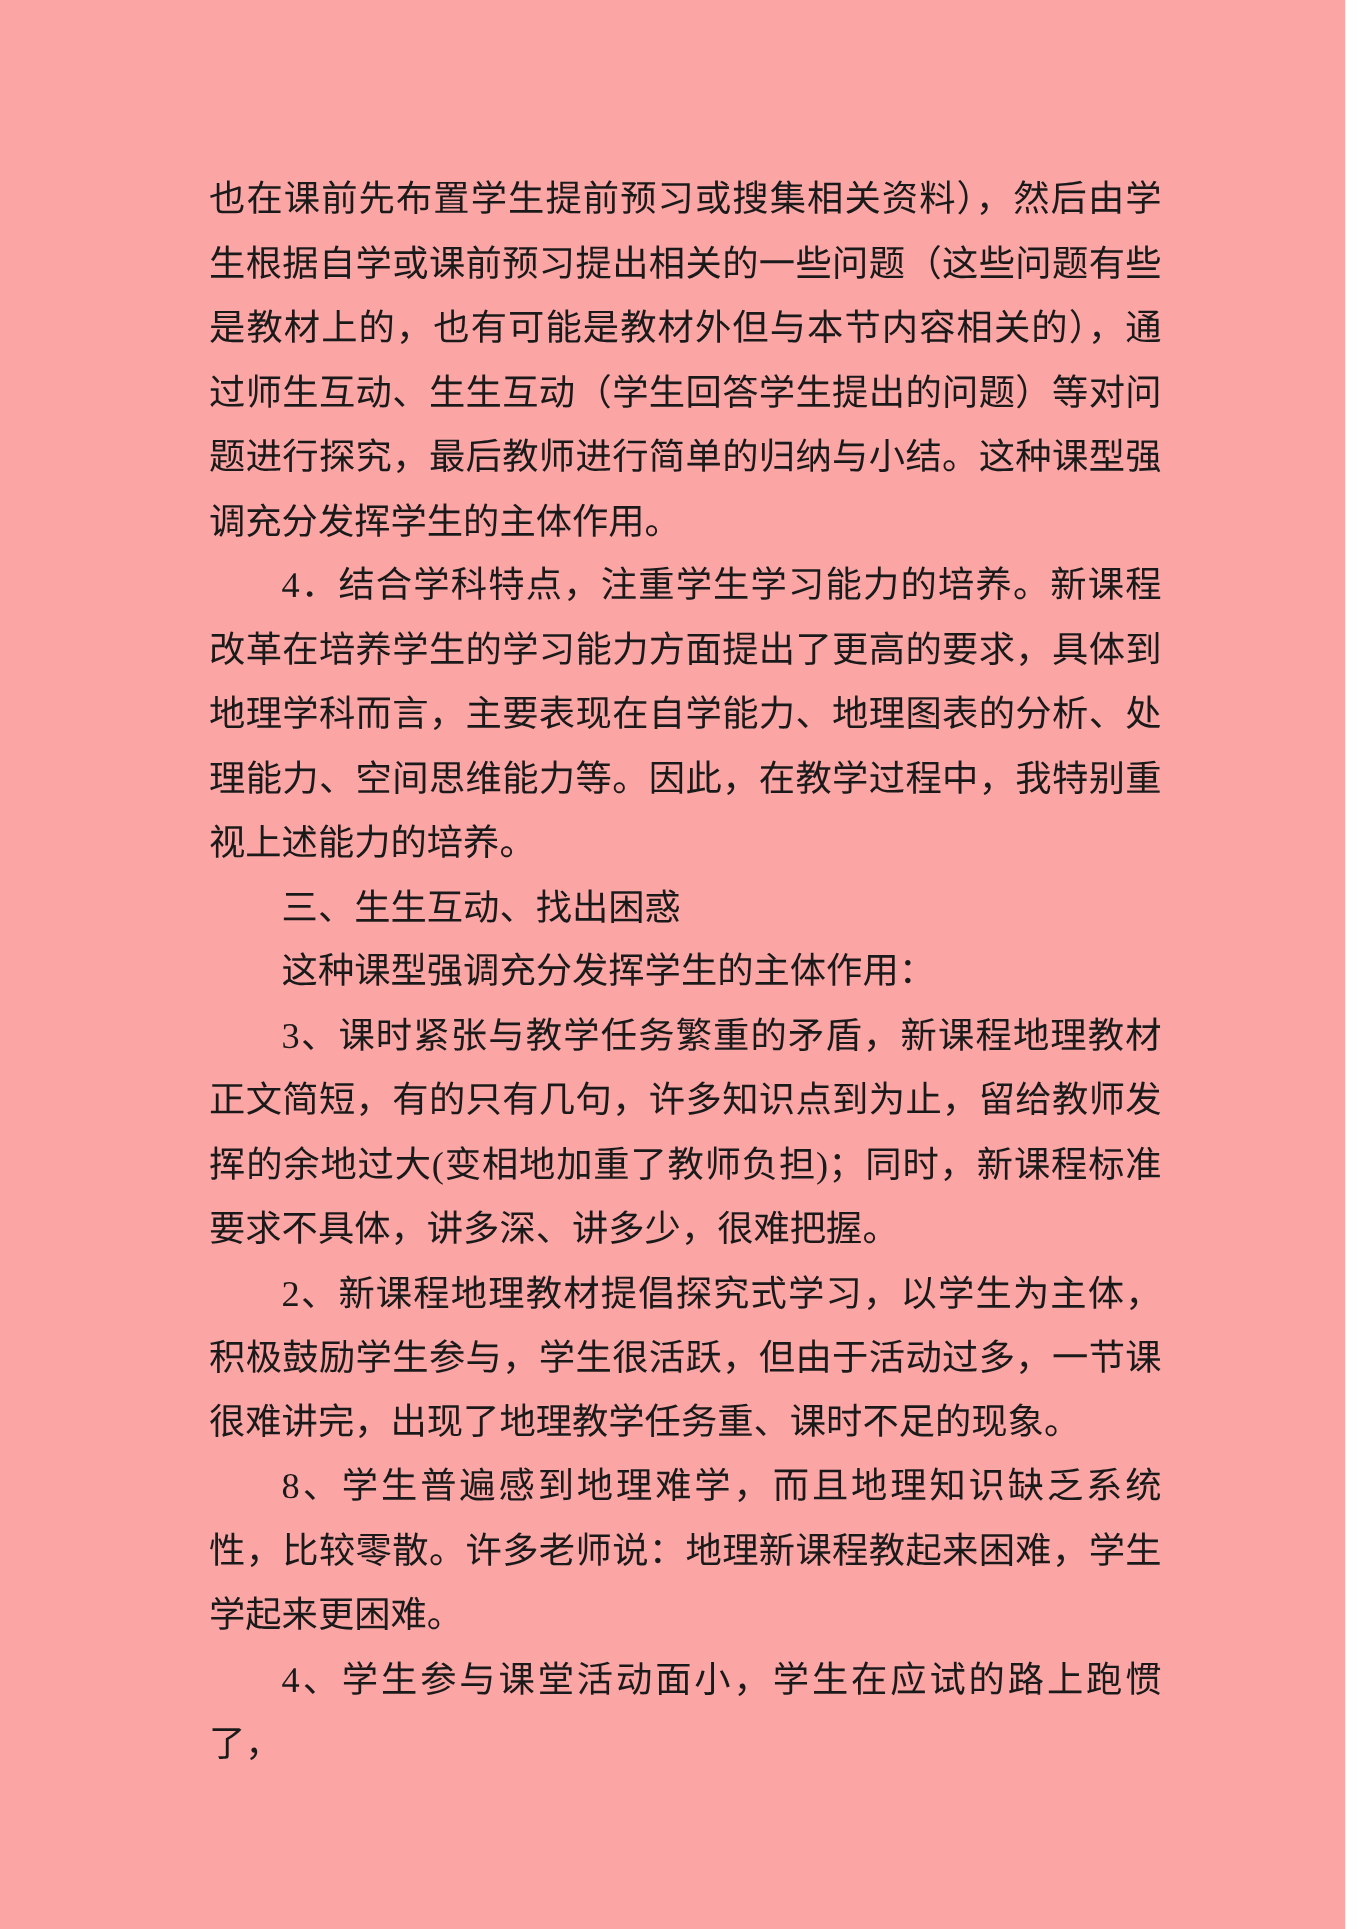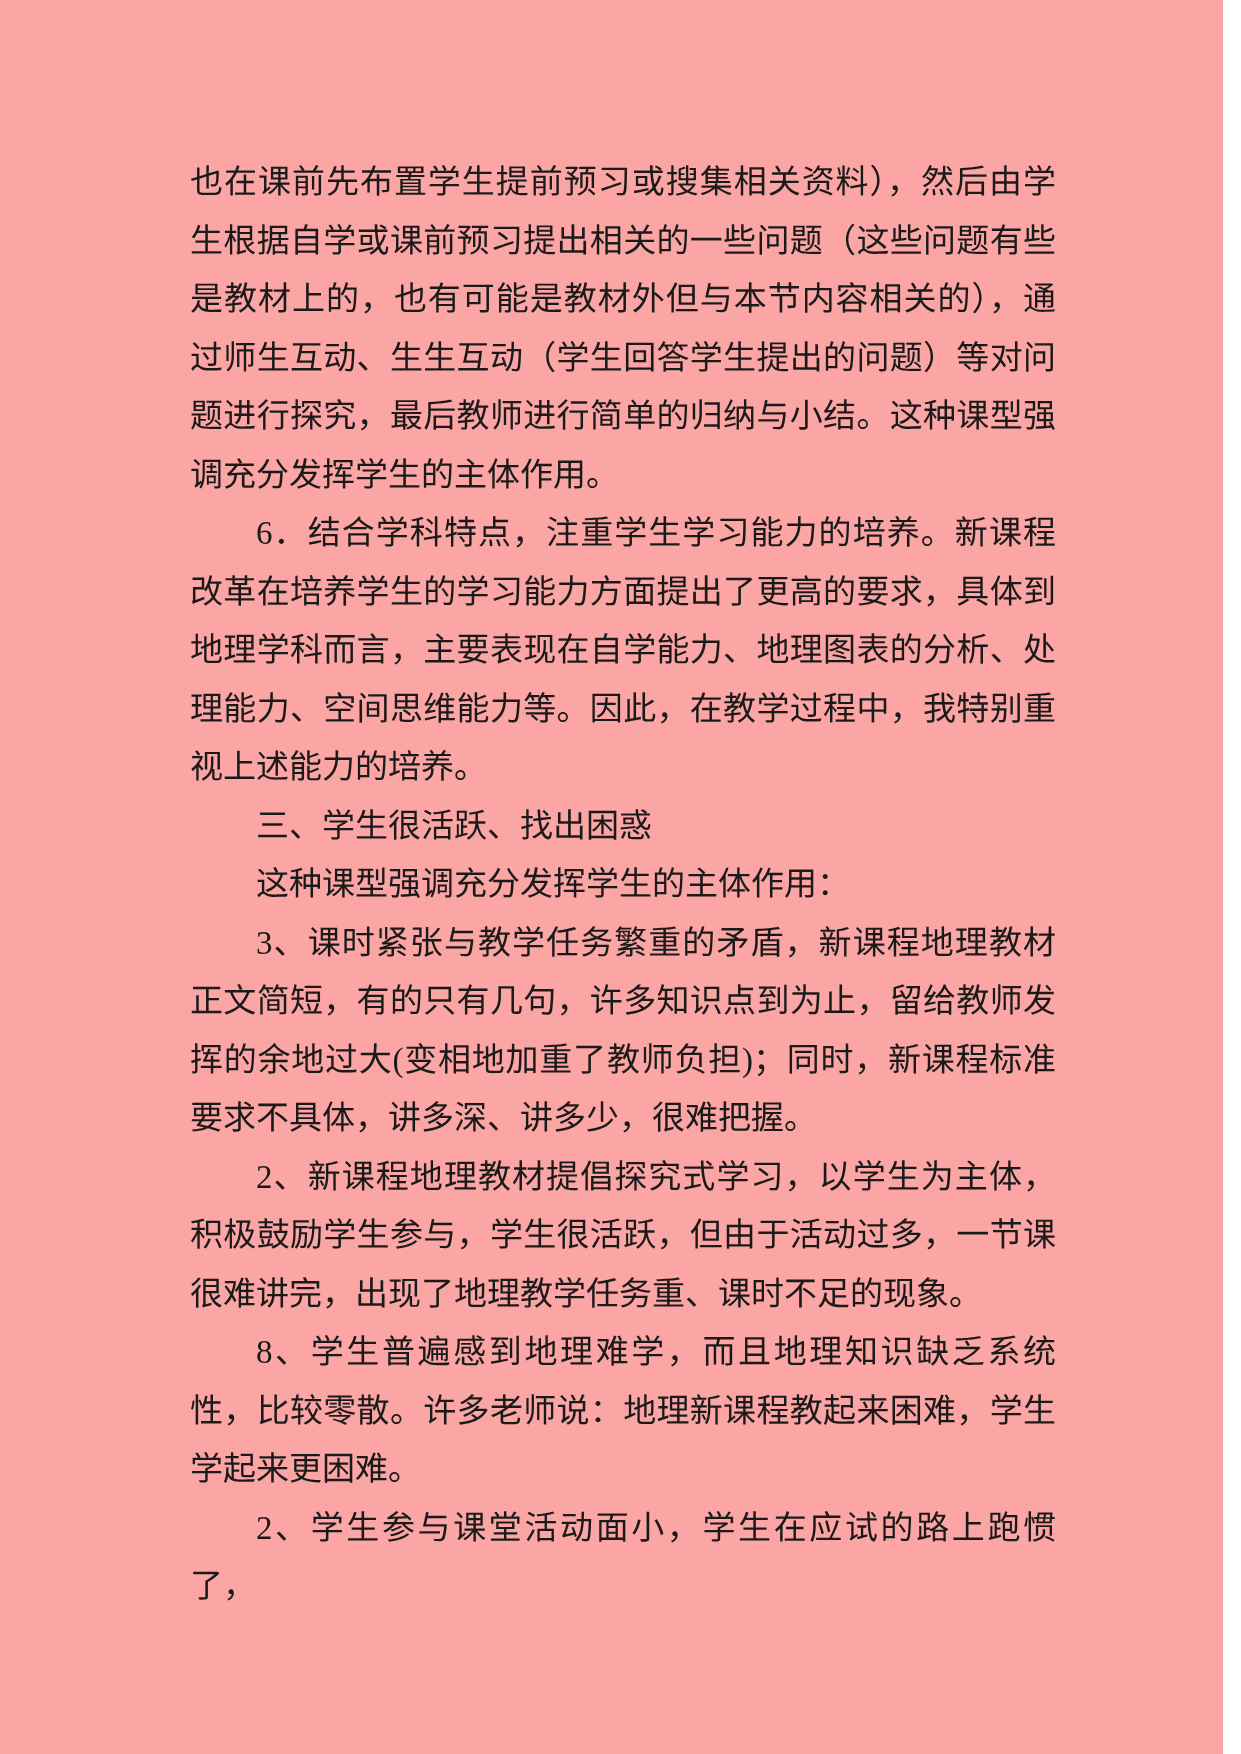--- a/index.html
+++ b/index.html
@@ -34,21 +34,21 @@
   .doc-body p.indent {
     text-indent: 2em;
   }
 </style>
 </head>
 <body>
 
 <div class="page">
   <div class="doc-body">
     <p>也在课前先布置学生提前预习或搜集相关资料），然后由学生根据自学或课前预习提出相关的一些问题（这些问题有些是教材上的，也有可能是教材外但与本节内容相关的），通过师生互动、生生互动（学生回答学生提出的问题）等对问题进行探究，最后教师进行简单的归纳与小结。这种课型强调充分发挥学生的主体作用。</p>
-    <p class="indent">6．结合学科特点，注重学生学习能力的培养。新课程改革在培养学生的学习能力方面提出了更高的要求，具体到地理学科而言，主要表现在自学能力、地理图表的分析、处理能力、空间思维能力等。因此，在教学过程中，我特别重视上述能力的培养。</p>
-    <p class="indent">三、学生很活跃、找出困惑</p>
+    <p class="indent">4．结合学科特点，注重学生学习能力的培养。新课程改革在培养学生的学习能力方面提出了更高的要求，具体到地理学科而言，主要表现在自学能力、地理图表的分析、处理能力、空间思维能力等。因此，在教学过程中，我特别重视上述能力的培养。</p>
+    <p class="indent">三、生生互动、找出困惑</p>
     <p class="indent">这种课型强调充分发挥学生的主体作用：</p>
     <p class="indent">3、课时紧张与教学任务繁重的矛盾，新课程地理教材正文简短，有的只有几句，许多知识点到为止，留给教师发挥的余地过大(变相地加重了教师负担)；同时，新课程标准要求不具体，讲多深、讲多少，很难把握。</p>
     <p class="indent">2、新课程地理教材提倡探究式学习，以学生为主体，积极鼓励学生参与，学生很活跃，但由于活动过多，一节课很难讲完，出现了地理教学任务重、课时不足的现象。</p>
     <p class="indent">8、学生普遍感到地理难学，而且地理知识缺乏系统性，比较零散。许多老师说：地理新课程教起来困难，学生学起来更困难。</p>
-    <p class="indent">2、学生参与课堂活动面小，学生在应试的路上跑惯了，</p>
+    <p class="indent">4、学生参与课堂活动面小，学生在应试的路上跑惯了，</p>
   </div>
 </div>
 
 </body></html>

